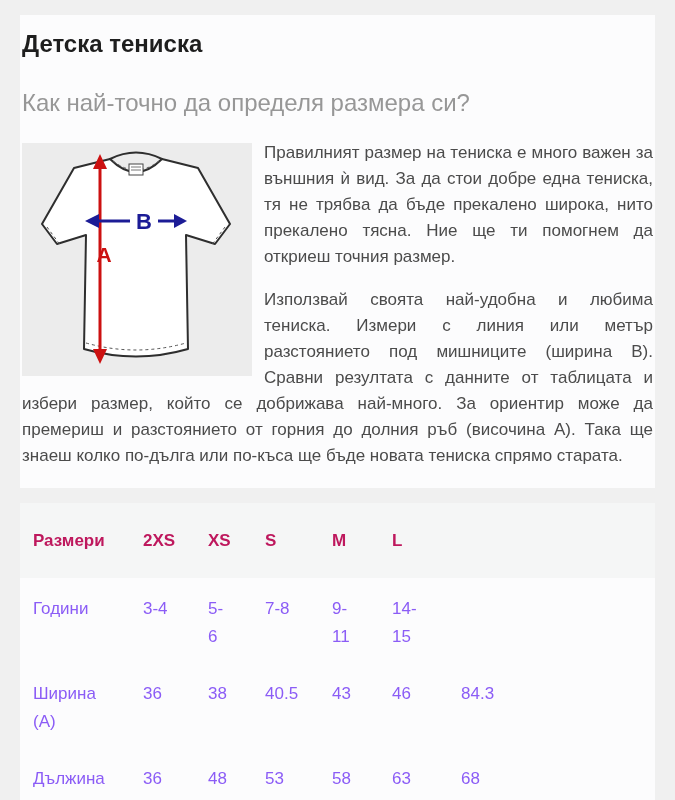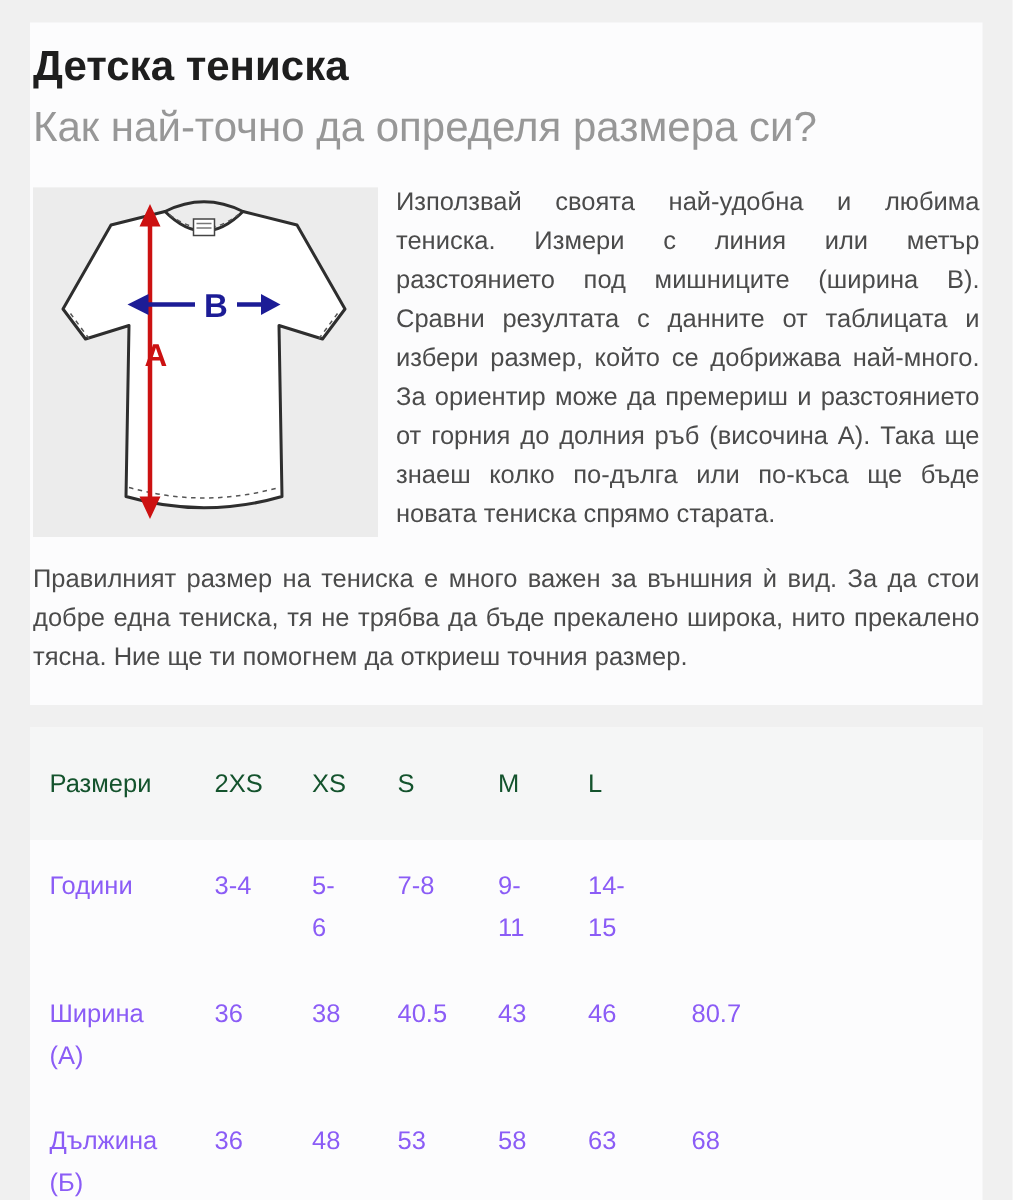--- a/index.html
+++ b/index.html
@@ -16,29 +16,29 @@
     margin: 0 20px;
     background: #fcfcfd;
   }
   .card-intro {
     margin-top: 15px;
     padding: 12px 2px 2px 2px;
   }
   .card-intro::after { content: ""; display: block; clear: both; }
 
   h1.page-title {
-    font-size: 28px;
+    font-size: 24px;
     line-height: 34px;
     font-weight: bold;
     color: #1e1e1e;
     letter-spacing: 0;
-    margin-bottom: 9px;
+    margin-bottom: 27px;
   }
   h2.page-subtitle {
-    font-size: 28px;
+    font-size: 24px;
     line-height: 30px;
     font-weight: normal;
     color: #979797;
     margin-bottom: 22px;
   }
 
   .diagram {
     float: left;
     width: 230px;
     height: 233px;
@@ -60,22 +60,22 @@
   }
   .trow {
     display: grid;
     grid-template-columns: 110px 65px 57px 67px 60px 69px 1fr;
     padding-left: 13px;
     font-size: 17px;
   }
   .trow.thead {
     height: 75px;
     align-items: center;
-    font-weight: normal;
-    color: #14532d;
+    font-weight: bold;
+    color: #be185d;
     background: #f5f6f6;
   }
   .trow.tdata {
     height: 85px;
     align-items: start;
     padding-top: 17px;
     color: #8b5cf6;
   }
   .trow.tdata:last-child { height: 78px; }
   .tcell { white-space: pre-line; line-height: 28px; }
@@ -121,22 +121,22 @@
 
           <g>
             <line x1="68" y1="78" x2="108" y2="78" stroke="#1c1c96" stroke-width="3"></line>
             <line x1="136" y1="78" x2="153" y2="78" stroke="#1c1c96" stroke-width="3"></line>
             <polygon points="63,78 77,71 77,85" fill="#1c1c96"></polygon>
             <polygon points="165,78 152,71 152,85" fill="#1c1c96"></polygon>
             <text x="122" y="86" text-anchor="middle" font-size="22" font-weight="bold" fill="#1c1c96">B</text>
           </g>
         </svg>
       </div>
+      <p>Правилният размер на тениска е много важен за външния ѝ вид. За да стои добре една тениска, тя не трябва да бъде прекалено широка, нито прекалено тясна. Ние ще ти помогнем да откриеш точния размер.</p>
       <p>Използвай своята най-удобна и любима тениска. Измери с линия или метър разстоянието под мишниците (ширина В). Сравни резултата с данните от таблицата и избери размер, който се добрижава най-много. За ориентир може да премериш и разстоянието от горния до долния ръб (височина А). Така ще знаеш колко по-дълга или по-къса ще бъде новата тениска спрямо старата.</p>
-      <p>Правилният размер на тениска е много важен за външния ѝ вид. За да стои добре една тениска, тя не трябва да бъде прекалено широка, нито прекалено тясна. Ние ще ти помогнем да откриеш точния размер.</p>
     </div>
   </section>
 
   <section class="card card-table">
     <div class="trow thead">
       <div class="tcell">Размери</div>
       <div class="tcell">2XS</div>
       <div class="tcell">XS</div>
       <div class="tcell">S</div>
       <div class="tcell">M</div>
@@ -156,21 +156,21 @@
     </div>
 
     <div class="trow tdata">
       <div class="tcell">Ширина
 (А)</div>
       <div class="tcell">36</div>
       <div class="tcell">38</div>
       <div class="tcell">40.5</div>
       <div class="tcell">43</div>
       <div class="tcell">46</div>
-      <div class="tcell">80.7</div>
+      <div class="tcell">84.3</div>
     </div>
 
     <div class="trow tdata">
       <div class="tcell">Дължина
 (Б)</div>
       <div class="tcell">36</div>
       <div class="tcell">48</div>
       <div class="tcell">53</div>
       <div class="tcell">58</div>
       <div class="tcell">63</div>

